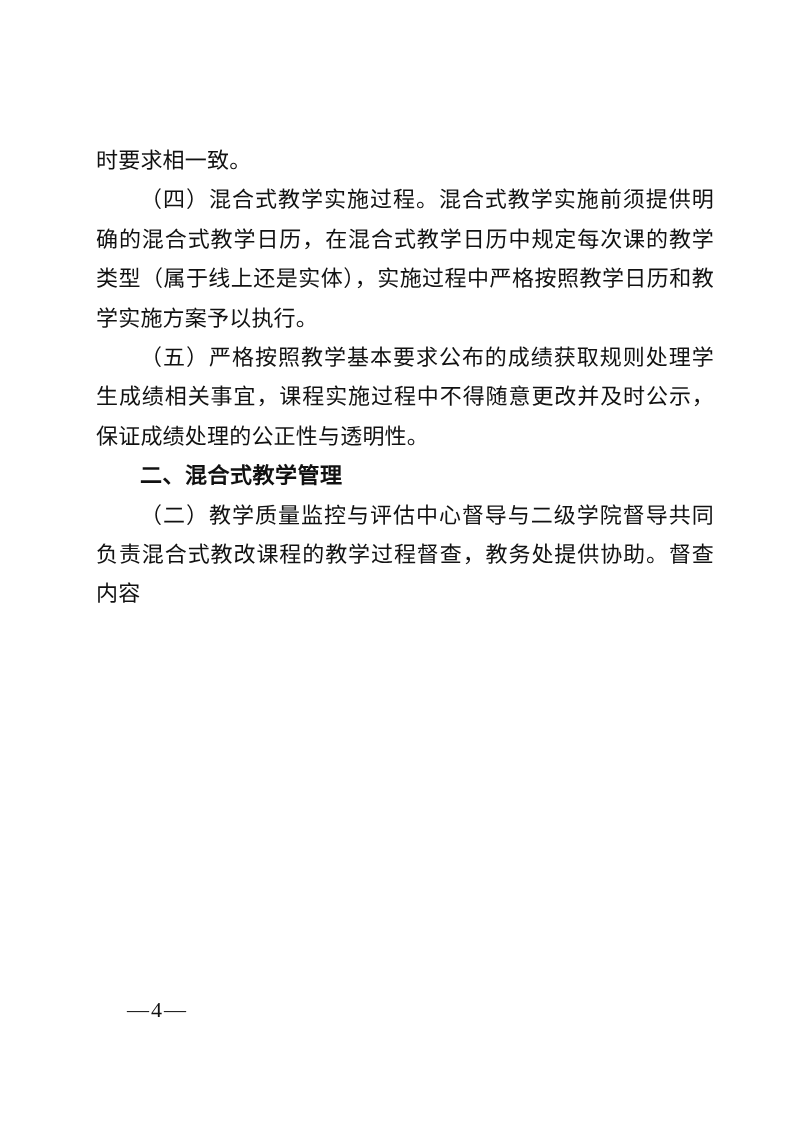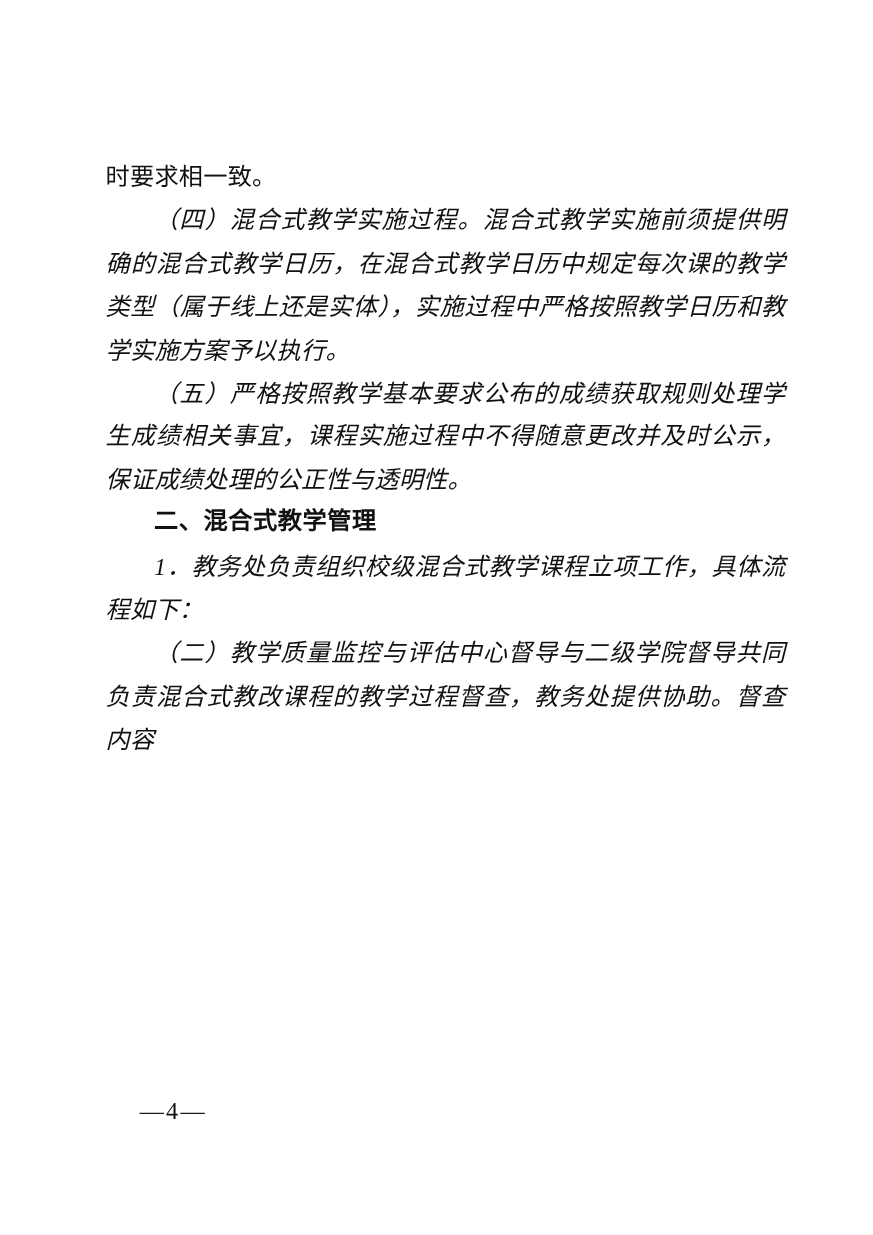--- a/index.html
+++ b/index.html
@@ -25,29 +25,28 @@
     line-height: 39.4px;
     text-align: justify;
     letter-spacing: 0.2px;
   }
   .content p {
     margin: 0;
     padding: 0;
   }
   p.indent {
     text-indent: 2em;
-    font-style: italic;
   }
   p.continuation {
     text-indent: 0;
   }
   p.heading {
     text-indent: 2em;
     font-weight: bold;
-    font-family: Liberation Mono, monospace;
+    font-family: Liberation Sans, sans-serif;
     letter-spacing: 0.5px;
   }
   .footer {
     position: absolute;
     left: 127px;
     top: 997px;
     font-size: 22px;
     letter-spacing: 2px;
     color: #111111;
     font-family: "Liberation Serif", "DejaVu Serif", serif;
@@ -55,17 +54,16 @@
 </style>
 </head>
 <body>
 
 <div class="page">
   <div class="content">
     <p class="continuation">时要求相一致。</p>
     <p class="indent">（四）混合式教学实施过程。混合式教学实施前须提供明确的混合式教学日历，在混合式教学日历中规定每次课的教学类型（属于线上还是实体），实施过程中严格按照教学日历和教学实施方案予以执行。</p>
     <p class="indent">（五）严格按照教学基本要求公布的成绩获取规则处理学生成绩相关事宜，课程实施过程中不得随意更改并及时公示，保证成绩处理的公正性与透明性。</p>
     <p class="heading">二、混合式教学管理</p>
-    <p class="indent">1．教务处负责组织校级混合式教学课程立项工作，具体流程如下：</p>
     <p class="indent">（二）教学质量监控与评估中心督导与二级学院督导共同负责混合式教改课程的教学过程督查，教务处提供协助。督查内容</p>
   </div>
   <div class="footer">—4—</div>
 </div>
 
 </body></html>

